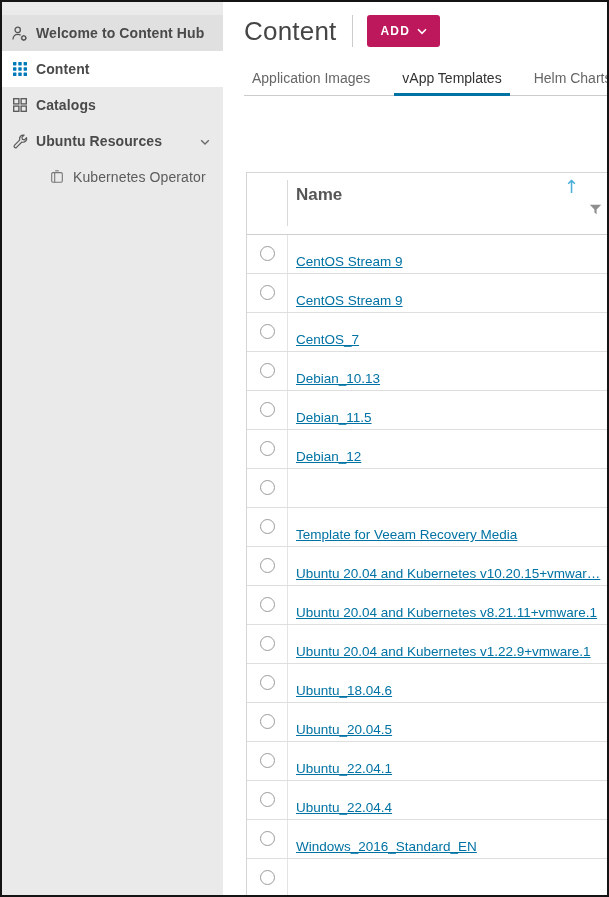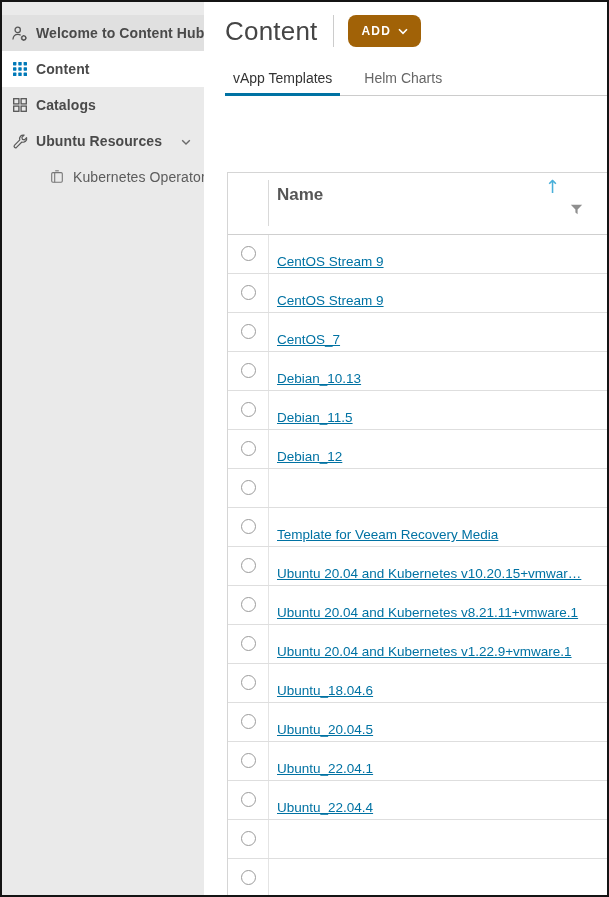--- a/index.html
+++ b/index.html
@@ -7,43 +7,43 @@
   body { font-family:"Liberation Sans", sans-serif; }
 
   .screen {
     position:relative; width:609px; height:897px;
     border:2px solid #141414; background:#fff;
     display:flex; overflow:hidden;
   }
 
   
   .sidebar {
-    width:202px; flex-shrink:0; background:#eaeaea;
+    width:221px; flex-shrink:0; background:#eaeaea;
     padding-top:13px;
   }
   .nav-item {
     position:relative; height:36px; display:flex; align-items:center;
     padding-left:9px; color:#4a4a4a; font-size:14px; font-weight:600;
     letter-spacing:.1px; cursor:pointer; white-space:nowrap;
   }
   .nav-item.highlighted { background:#e0e0e0; }
   .nav-item.selected    { background:#ffffff; }
   .nav-item.child { padding-left:46px; font-weight:400; color:#5c5c5c; }
   .nav-ico { width:17px; height:17px; margin-right:8px; display:flex; align-items:center; justify-content:center; flex-shrink:0; }
   .nav-chevron { position:absolute; right:12px; top:12px; color:#6a6a6a; }
 
   
   .main { flex:1; min-width:0; position:relative; background:#fff; }
 
   .title-row { display:flex; align-items:center; height:36px; margin:11px 0 0 21px; }
   .page-title { margin:0; font-size:26px; font-weight:400; color:#454545; letter-spacing:.2px; }
   .title-divider { width:1px; height:32px; background:#ccc; margin:0 14px 0 16px; }
   .add-btn {
-    height:32px; padding:0 13px; border:none; border-radius:8px;
-    background:#a16207; color:#fff; font-family:inherit;
+    height:32px; padding:0 13px; border:none; border-radius:3px;
+    background:#be185d; color:#fff; font-family:inherit;
     font-size:12px; font-weight:700; letter-spacing:1.2px;
     display:flex; align-items:center; gap:7px; cursor:pointer;
   }
 
   .tabs { display:flex; margin:21px 0 0 21px; border-bottom:1px solid #ccc; }
   .tab {
     position:relative; font-size:14px; line-height:16px; color:#666;
     padding:0 8px 9px 8px; margin-right:16px; white-space:nowrap; cursor:pointer;
   }
   .tab.active { color:#333; }
@@ -169,20 +169,21 @@
         <span>ADD</span>
         <span>
           <svg width="10" height="7" viewBox="0 0 10 7">
               <path d="M1 1.3l4 4 4-4" fill="none" stroke="#fff" stroke-width="1.6"></path>
             </svg>
         </span>
       </button>
     </div>
 
     <div class="tabs">
+      <div class="tab">Application Images</div>
       <div class="tab active">vApp Templates</div>
       <div class="tab">Helm Charts</div>
     </div>
 
     <div class="datagrid">
 
       <div class="dg-header">
         <span class="col-divider"></span>
         <span class="dg-col-label">Name</span>
         <span class="dg-sort">↑</span>
@@ -263,20 +264,21 @@
           <a class="row-link">Ubuntu_22.04.1</a>
         </div>
       <div class="dg-row">
           <span class="col-divider"></span>
           <span class="radio"></span>
           <a class="row-link">Ubuntu_22.04.4</a>
         </div>
       <div class="dg-row">
           <span class="col-divider"></span>
           <span class="radio"></span>
+          <a class="row-link">Windows_2016_Standard_EN</a>
         </div>
       <div class="dg-row">
           <span class="col-divider"></span>
           <span class="radio"></span>
         </div>
 
     </div>
 
   </main>
 </div>

